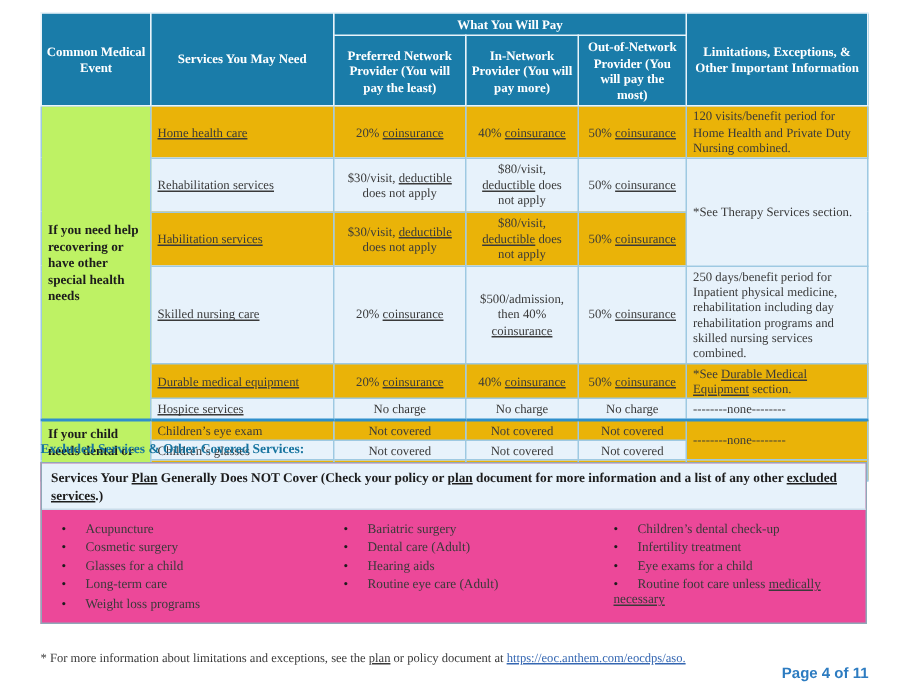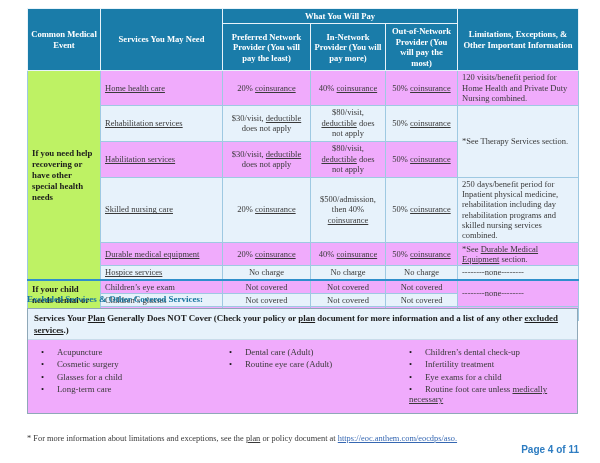--- a/index.html
+++ b/index.html
@@ -22,38 +22,38 @@
     border:1px solid #E8F3FA; text-align:center; font-size:8.6px; padding:2px 3px;margin-top:16px;
   }
   th.pay-banner { padding:1px 3px; }
   td.event-cell {
     background:#C4E5F6; font-weight:bold; color:#1c1c1c;
     text-align:left; font-size:8.8px; line-height:1.25; padding:2px 3px 2px 5px;
   }
   td.service-cell { text-align:left; }
   td.value-cell  { text-align:center; }
   td.lim-cell    { text-align:left; }
-  tr.r-white td { background:#f0abfc; }
+  tr.r-white td { background:#eab308; }
   tr.r-alt td   { background:#E7F2FB; }
   tr.r-white td.event-cell, tr.r-alt td.event-cell { background:#bef264; }
   tr.section-start td { border-top:2px solid #2F8FCC; }
   tr.h-hh  { height:32px; }
   tr.h-rh  { height:36px; }
   tr.h-sn  { height:50px; }
   tr.h-dme { height:22px; }
   tr.h-sm  { height:12px; }
 
   
   .excluded-heading {
     position:absolute; left:27px; top:294px;
     color:#17749F; font-weight:bold; font-size:9px;
   }
   .excluded-box {
     position:absolute; left:27px; top:308px; width:549px;
-    border:1px solid #8FA8B8; background:#f0abfc;
+    border:1px solid #8FA8B8; background:#ec4899;
   }
   .box-title {
     background:#E7F2FB; border-bottom:1px solid #C9DCEA;
     padding:3px 6px; font-weight:bold; color:#1c1c1c; font-size:8.9px; line-height:1.35;
   }
   .box-body { display:flex; padding:4px 0 6px 0; }
   .box-col { box-sizing:border-box; }
   .box-col.c1 { width:188px; }
   .box-col.c2 { width:180px; }
   .box-col.c3 { width:181px; }
@@ -168,25 +168,28 @@
 
 <div class="excluded-box">
   <div class="box-title"><span>Services Your </span><span class="u">Plan</span><span> Generally Does NOT Cover (Check your policy or </span><span class="u">plan</span><span> document for more information and a list of any other </span><span class="u">excluded services</span><span>.)</span></div>
   <div class="box-body">
     <div class="box-col c1">
       <ul>
         <li><span class="bullet">•</span><span><span>Acupuncture</span></span></li>
         <li><span class="bullet">•</span><span><span>Cosmetic surgery</span></span></li>
         <li><span class="bullet">•</span><span><span>Glasses for a child</span></span></li>
         <li><span class="bullet">•</span><span><span>Long-term care</span></span></li>
+        <li><span class="bullet">•</span><span><span>Weight loss programs</span></span></li>
       </ul>
     </div>
     <div class="box-col c2">
       <ul>
+        <li><span class="bullet">•</span><span><span>Bariatric surgery</span></span></li>
         <li><span class="bullet">•</span><span><span>Dental care (Adult)</span></span></li>
+        <li><span class="bullet">•</span><span><span>Hearing aids</span></span></li>
         <li><span class="bullet">•</span><span><span>Routine eye care (Adult)</span></span></li>
       </ul>
     </div>
     <div class="box-col c3">
       <ul>
         <li><span class="bullet">•</span><span><span>Children’s dental check-up</span></span></li>
         <li><span class="bullet">•</span><span><span>Infertility treatment</span></span></li>
         <li><span class="bullet">•</span><span><span>Eye exams for a child</span></span></li>
         <li><span class="bullet">•</span><span><span>Routine foot care unless </span><span class="u">medically necessary</span></span></li>
       </ul>

